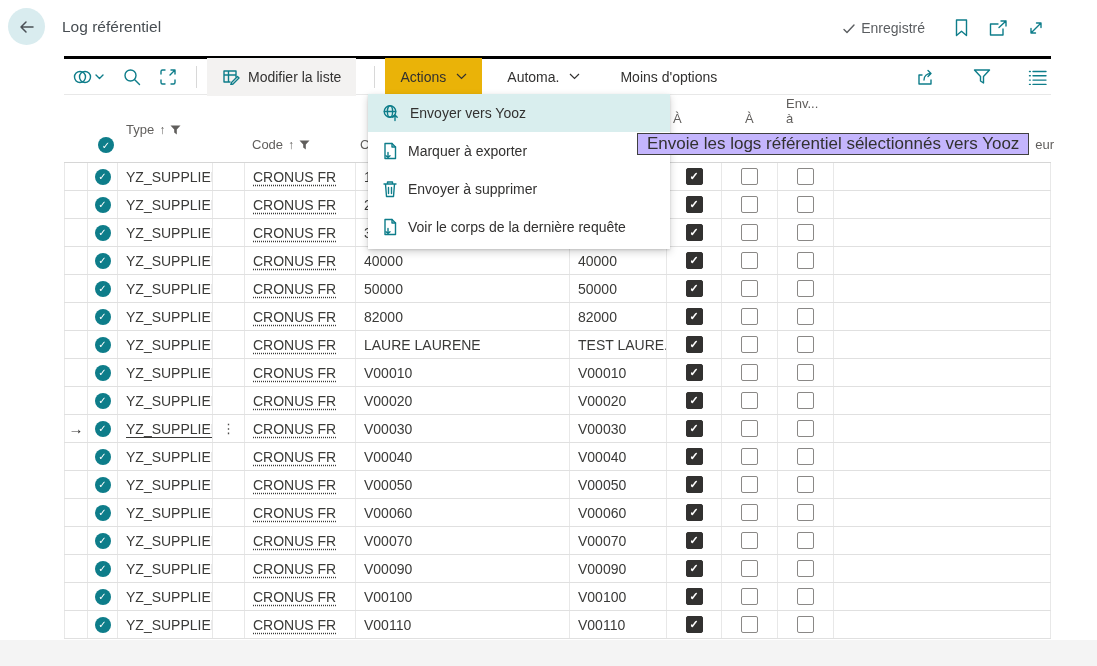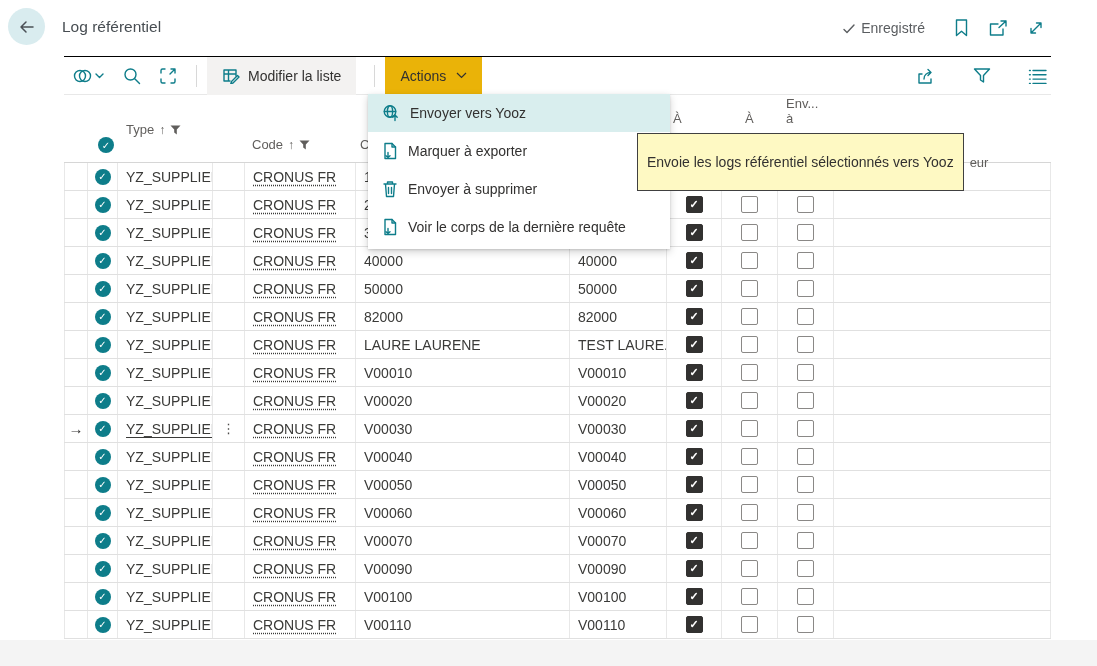--- a/index.html
+++ b/index.html
@@ -15,21 +15,21 @@
   .titlebar{position:absolute;left:0;top:0;width:100%;height:56px;background:#fff}
   .back{position:absolute;left:8px;top:8px;width:37px;height:37px;border-radius:50%;
     background:#d9ecef;display:flex;align-items:center;justify-content:center;cursor:pointer}
   .ptitle{position:absolute;left:62px;top:18px;font-size:15.5px;color:#474d52}
   .tright{position:absolute;right:52px;top:0;height:56px;display:flex;align-items:center;gap:18px}
   .save{display:flex;align-items:flex-end;gap:5px;font-size:14px;color:#5a5d60;margin-right:10px}
   .icobtn{cursor:pointer;display:flex;align-items:center;justify-content:center}
 
   
   .toolbar{position:absolute;left:64px;top:56px;width:987px;height:39px;box-sizing:border-box;
-    border-top:1px solid #000000;border-bottom:1px solid #e8e8e8;display:flex;align-items:center;background:#fff}
+    border-top:3px solid #000000;border-bottom:1px solid #e8e8e8;display:flex;align-items:center;background:#fff}
   .toolbar .icobtn{margin-left:18px}
   .toolbar .icobtn:first-child{margin-left:8px}
   .tdivider{width:1px;height:22px;background:#d8d8d8;margin-left:18px}
   .tbtn{height:38px;display:flex;align-items:center;gap:8px;padding:0 15px;font-size:14px;
     color:#323130;cursor:pointer;white-space:nowrap;margin-left:10px}
   .tbtn.gray{background:#f3f2f1}
   .tbtn.open{background:#eab308}
   .tbtn.plain{background:transparent}
   .chev{margin-left:2px}
   .tright-icons{margin-left:auto;display:flex;align-items:center;gap:19px;padding-right:4px}
@@ -71,21 +71,21 @@
 
   
   .menu{position:absolute;left:368px;top:94px;width:302px;background:#fff;z-index:10;
     box-shadow:0 3px 8px rgba(0,0,0,.18),0 1px 2px rgba(0,0,0,.12);padding-bottom:3px}
   .mitem{height:38px;display:flex;align-items:center;gap:10px;padding:0 12px 0 14px;
     font-size:14px;color:#323130;cursor:pointer;white-space:nowrap;overflow:hidden}
   .mitem.hl{background:#d9eeee}
 
   
   .tipwrap{position:absolute;left:637px;top:133px;z-index:20;display:flex;align-items:center;gap:6px}
-  .tooltip{border:1px solid #404040;background:#fef9c3;padding:20px 9px;font-size:14px;
+  .tooltip{border:1px solid #404040;background:#c4b5fd;padding:0 9px;font-size:17px;
     color:#323130;white-space:nowrap}
   .eurfrag{font-size:13px;color:#605e5c}
 
   .footer{position:absolute;left:0;top:640px;width:100%;height:26px;background:#f4f4f4}
 </style>
 </head>
 <body>
 
 <div class="titlebar">
   <div class="back">
@@ -156,20 +156,31 @@
   </div>
   <span class="tdivider"></span>
   <div class="tbtn open">
     <span>Actions</span>
     <span class="chev">
       <svg width="11" height="7" viewBox="0 0 11 7">
           <path d="M1 1l4.5 4.5L10 1" stroke="#323130" fill="none" stroke-width="1.2"></path>
         </svg>
     </span>
   </div>
+  <div class="tbtn plain">
+    <span>Automa.</span>
+    <span class="chev">
+      <svg width="11" height="7" viewBox="0 0 11 7">
+          <path d="M1 1l4.5 4.5L10 1" stroke="#323130" fill="none" stroke-width="1.2"></path>
+        </svg>
+    </span>
+  </div>
+  <div class="tbtn plain">
+    <span>Moins d'options</span>
+  </div>
   <div class="tright-icons">
     <span class="icobtn">
       <svg width="20" height="18" viewBox="0 0 20 18">
           <path class="teal" d="M6 7H3v9h12v-4"></path>
           <path class="teal" d="M8 12c0-4 3-6.5 7-6.5 M15 5.5l-3-3 M15 5.5l-3 3"></path>
         </svg>
     </span>
     <span class="icobtn">
       <svg width="18" height="17" viewBox="0 0 18 17">
           <path class="teal" d="M1.5 2h15l-6 6.5v6.5l-3-2V8.5z"></path>

